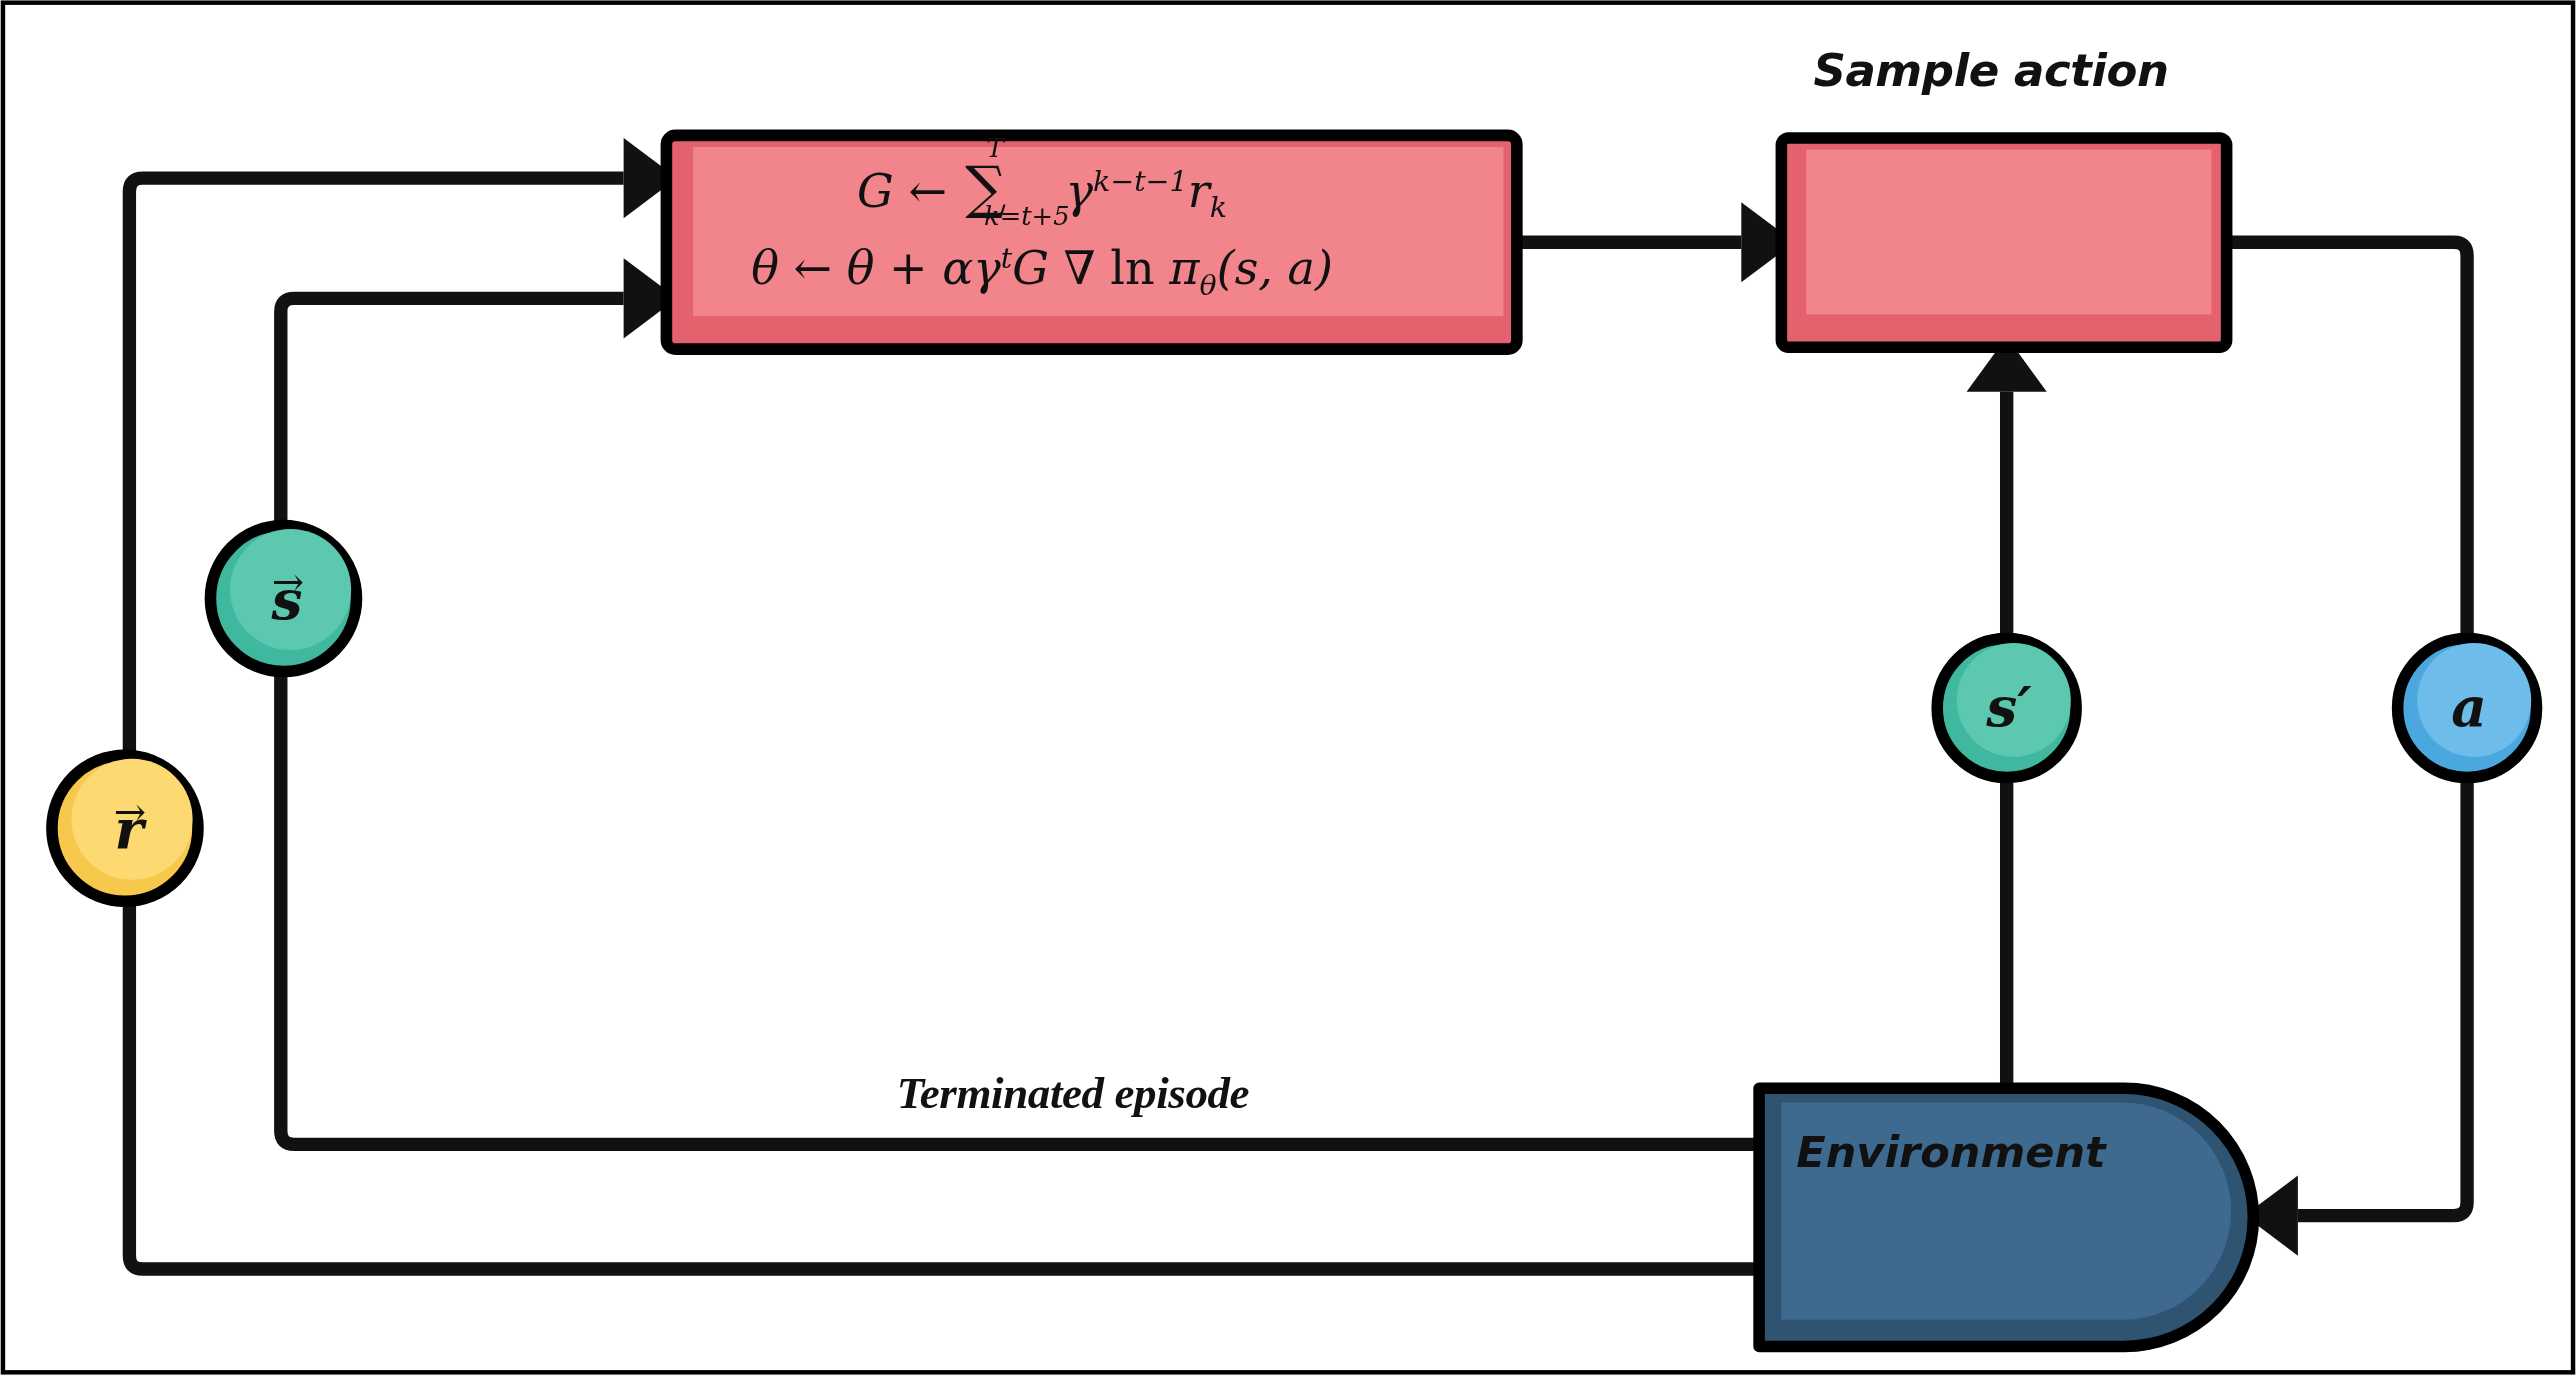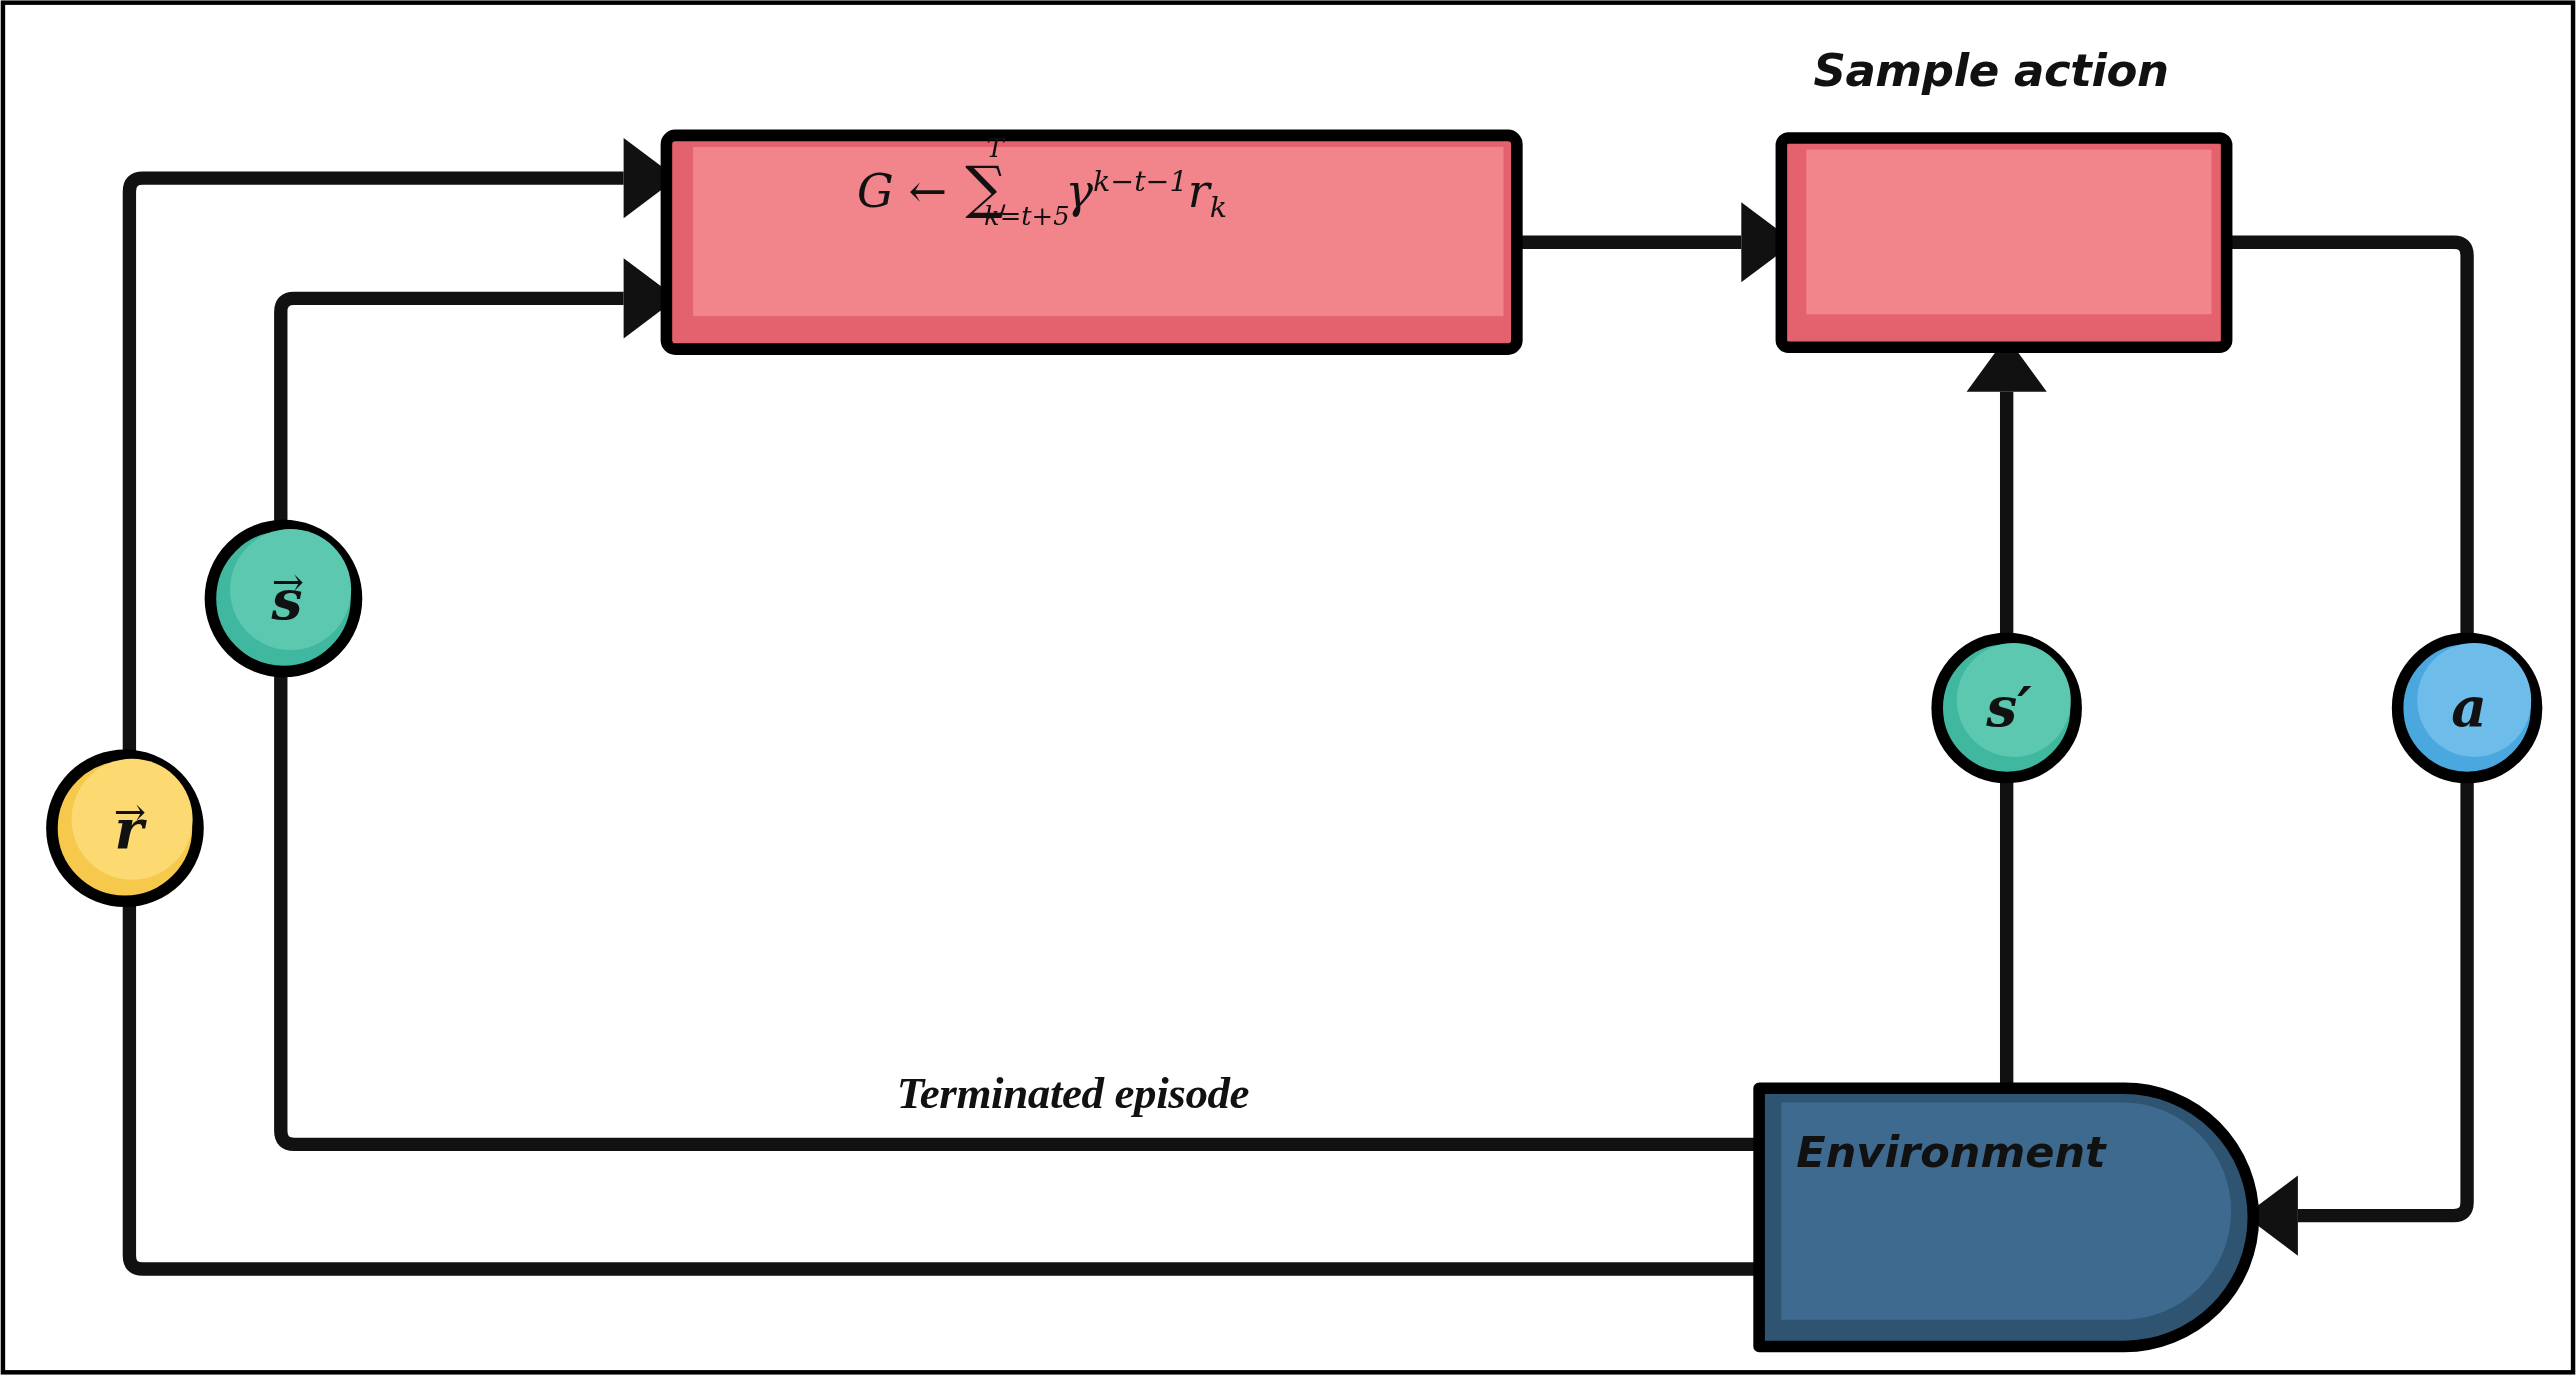--- a/index.html
+++ b/index.html
@@ -195,20 +195,30 @@
     <span>G</span>
     <span>←</span>
     <span style="position:relative; display:inline-block; margin:0 3.6px;">
       <span style="font-style:normal; font-size:1.25em;">∑</span>
       <span style="position:absolute; left:52%; top:-23px; font-size:0.56em;">T</span>
       <span style="position:absolute; left:46%; top:45px; font-size:0.56em;">k=t+5</span>
     </span>
     <span style="margin-left:41px;">γ</span><sup>k−t−1</sup><span>r</span><sub>k</sub>
   </div>
 
+  <div class="lbl formula" style="left:1042px; top:245px;">
+    <span>θ</span>
+    <span>←</span>
+    <span>θ</span>
+    <span class="up">+</span>
+    <span>α</span><span>γ</span><sup>t</sup><span>G</span>
+    <span class="up">∇</span>
+    <span class="up">ln</span>
+    <span>π</span><sub>θ</sub><span>(s, a)</span>
+  </div>
 
 
   <div class="lbl node-glyph" style="left:129px; top:827px;">
     <span class="vecwrap">
       <span class="bararrow">→</span>
       <span>r</span>
     </span>
   </div>
 
   <div class="lbl node-glyph" style="left:287px; top:597px;">

